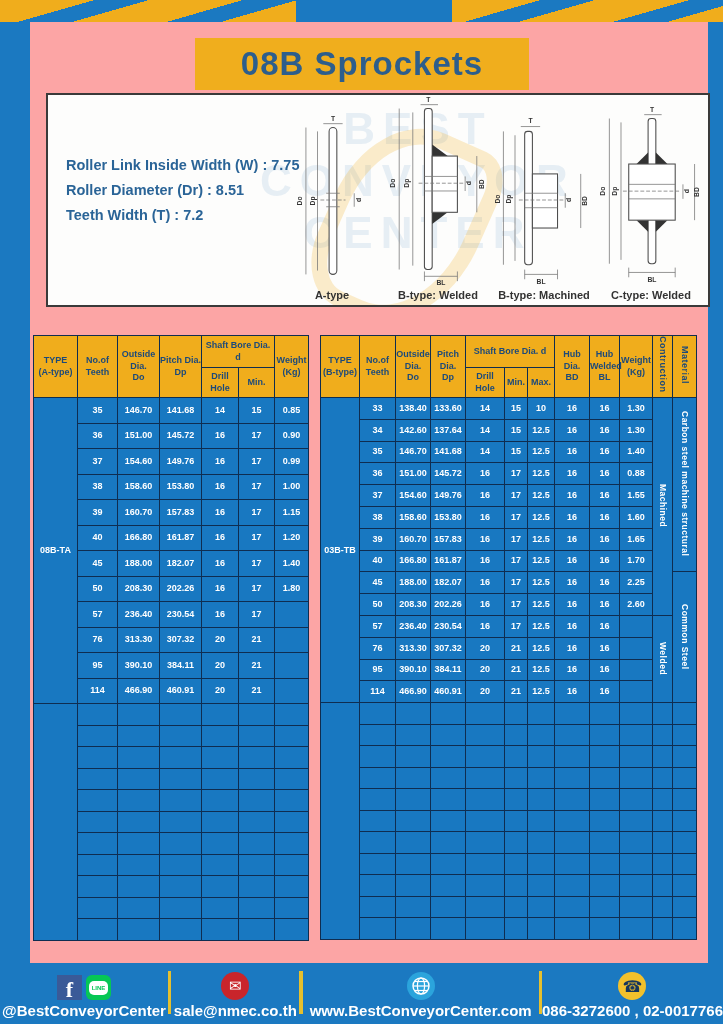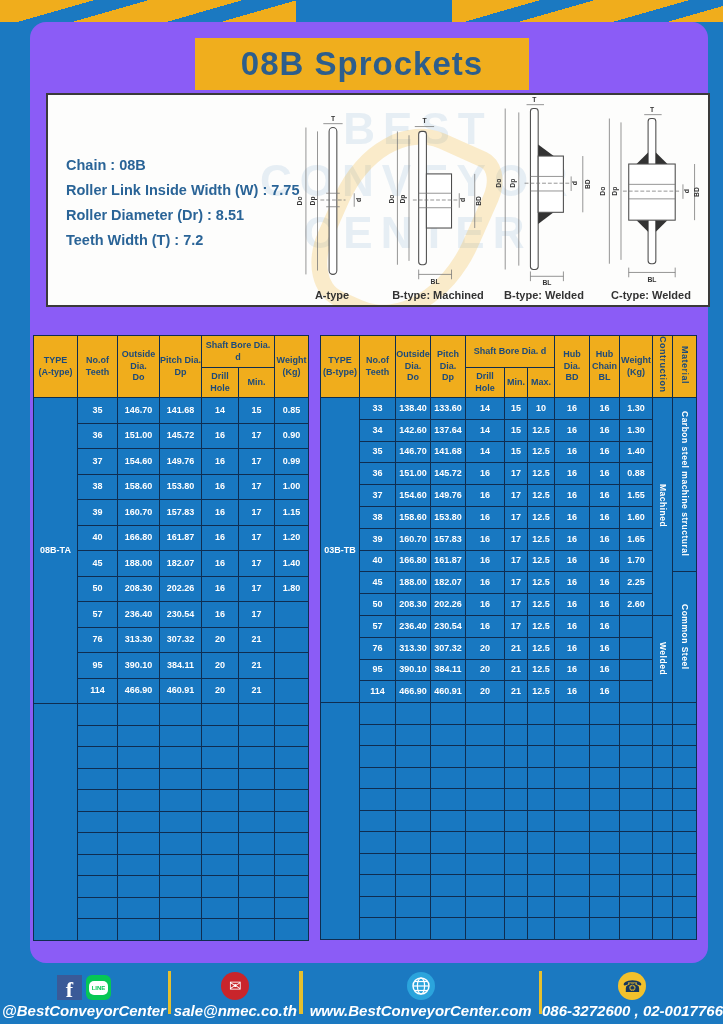--- a/index.html
+++ b/index.html
@@ -2,21 +2,21 @@
 <html><head>
 <meta charset="utf-8">
 <style>
   html,body{margin:0;padding:0;}
   body{width:723px;height:1024px;position:relative;background:#1b79c1;
        font-family:"Liberation Sans",sans-serif;overflow:hidden;}
   
   .stripes{position:absolute;top:0;left:0;width:723px;height:22px;
     background:repeating-linear-gradient(164deg,#f0ad1c 0 26px,#1b79c1 26px 41px);}
   .stripes-cover{position:absolute;top:0;left:296px;width:156px;height:22px;background:#1b79c1;}
-  .panel{position:absolute;left:30px;top:22px;width:678px;height:941px;background:#8b5cf6;border-radius:16px;}
+  .panel{position:absolute;left:30px;top:22px;width:678px;height:941px;background:#fca5a5;}
   .title-banner{position:absolute;left:165px;top:16px;width:334px;height:52px;background:#f0ae1d;
     display:flex;align-items:center;justify-content:center;}
   .title-banner h1{margin:0;font-size:33px;font-weight:bold;color:#2d5e8c;letter-spacing:1px;}
   
   .spec-box{position:absolute;left:4px;top:71px;width:660px;height:210px;border:2px solid #3a3a3a;
     background:#fdfdfc;overflow:hidden;margin-left:12px;}
   .watermark{position:absolute;left:160px;top:8px;width:420px;text-align:center;
     font-size:44px;font-weight:bold;line-height:52px;letter-spacing:8px;
     color:rgba(110,160,205,0.16);white-space:pre-line;pointer-events:none;}
   .watermark-swoosh{position:absolute;left:280px;top:30px;width:120px;height:170px;
@@ -47,21 +47,21 @@
   #table-a tbody tr.empty,#table-b tbody tr.empty{height:21.5px;}
   td.type-cell{font-size:9px;}
   .vert{writing-mode:vertical-rl;text-orientation:mixed;display:inline-block;
         font-size:8.5px;letter-spacing:0.5px;line-height:1;}
   th .vert{font-size:9px;}
   
   .footer{position:absolute;left:0;top:963px;width:723px;height:61px;background:#1b79c1;
     display:flex;align-items:stretch;color:#fff;}
   .fsec{display:flex;flex-direction:column;align-items:center;justify-content:flex-end;
         padding-bottom:5px;gap:2px;}
-  .fsec .flabel{font-size:15px;font-weight:bold;white-space:nowrap;font-style:italic;}
+  .fsec .flabel{font-size:15px;font-weight:bold;white-space:nowrap;}
   .fdiv{width:5px;background:#e5c02e;margin:8px 0 10px 0;}
   .icon-row{display:flex;gap:4px;align-items:center;}
   .fb-icon{width:25px;height:25px;background:#3a5a98;color:#fff;font-size:22px;font-weight:bold;
     display:flex;align-items:flex-end;justify-content:center;line-height:0.9;font-family:"Liberation Serif",serif;}
   .line-icon{width:25px;height:25px;background:#06c755;border-radius:6px;display:flex;
     align-items:center;justify-content:center;}
   .line-bubble{width:19px;height:14px;background:#fff;border-radius:5px;color:#06c755;
     font-size:6px;font-weight:bold;display:flex;align-items:center;justify-content:center;}
   .round-icon{width:28px;height:28px;border-radius:50%;display:flex;align-items:center;justify-content:center;}
   .email-icon{background:#c9252b;color:#fff;font-size:15px;}
@@ -80,21 +80,20 @@
     <h1>08B Sprockets</h1>
   </div>
 
   <div class="spec-box">
     <div class="watermark">BEST
 CONVEYOR
 CENTER</div>
     <div class="watermark-swoosh"></div>
 
     <div class="spec-lines">
-      <div>Chain  :  08B</div>
       <div>Roller Link Inside Width (W)  :  7.75</div>
       <div>Roller Diameter (Dr)  : 8.51</div>
       <div>Teeth Width (T)  :  7.2</div>
     </div>
 
     <div class="figs">
 
       <div class="fig">
         <svg viewBox="0 0 78 178" width="78" height="172">
           <text class="dtext" x="40" y="7">T</text>
@@ -104,45 +103,20 @@
           <line class="dline" x1="33" y1="96" x2="47" y2="96"></line>
           <line class="dline" x1="27" y1="89" x2="53" y2="89" stroke-dasharray="4 2"></line>
           <line class="dline" x1="12" y1="14" x2="12" y2="166"></line>
           <text class="dtext" transform="rotate(-90 8 90)" x="8" y="90">Do</text>
           <line class="dline" x1="24" y1="18" x2="24" y2="162"></line>
           <text class="dtext" transform="rotate(-90 21 90)" x="21" y="90">Dp</text>
           <line class="dline" x1="62" y1="82" x2="62" y2="96"></line>
           <text class="dtext" transform="rotate(-90 69 89)" x="69" y="89">d</text>
         </svg>
         <div class="caption">A-type</div>
-      </div>
-
-      <div class="fig">
-        <svg viewBox="0 0 104 178" width="104" height="172">
-          <text class="dtext" x="38" y="9">T</text>
-          <line class="dline" x1="28" y1="13" x2="48" y2="13"></line>
-          <rect class="pline" x="32" y="18" width="8" height="138" rx="3"></rect>
-          <rect class="pline" x="40" y="62" width="26" height="56"></rect>
-          <line class="dline" x1="32" y1="82" x2="66" y2="82"></line>
-          <line class="dline" x1="32" y1="97" x2="66" y2="97"></line>
-          <line class="dline" x1="26" y1="89" x2="72" y2="89" stroke-dasharray="4 2"></line>
-          <line class="dline" x1="10" y1="18" x2="10" y2="156"></line>
-          <text class="dtext" transform="rotate(-90 6 88)" x="6" y="88">Do</text>
-          <line class="dline" x1="22" y1="22" x2="22" y2="152"></line>
-          <text class="dtext" transform="rotate(-90 18 88)" x="18" y="88">Dp</text>
-          <line class="dline" x1="74" y1="82" x2="74" y2="97"></line>
-          <text class="dtext" transform="rotate(-90 80 89)" x="80" y="89">d</text>
-          <line class="dline" x1="90" y1="62" x2="90" y2="118"></line>
-          <text class="dtext" transform="rotate(-90 97 90)" x="97" y="90">BD</text>
-          <line class="dline" x1="32" y1="166" x2="66" y2="166"></line>
-          <line class="dline" x1="32" y1="161" x2="32" y2="171"></line>
-          <line class="dline" x1="66" y1="161" x2="66" y2="171"></line>
-          <text class="dtext" x="49" y="176">BL</text>
-        </svg>
-        <div class="caption">B-type: Machined</div>
       </div>
 
       <div class="fig">
         <svg viewBox="0 0 104 198" width="104" height="192">
           <text class="dtext" x="42" y="8">T</text>
           <line class="dline" x1="34" y1="11" x2="52" y2="11"></line>
           <rect class="pline" x="38" y="15" width="8" height="166" rx="3"></rect>
           <polygon class="weld" points="46,64 46,52 62,64"></polygon>
           <polygon class="weld" points="46,122 46,134 62,122"></polygon>
           <rect class="pline" x="46" y="64" width="26" height="58"></rect>
@@ -156,20 +130,45 @@
           <line class="dline" x1="80" y1="85" x2="80" y2="100"></line>
           <text class="dtext" transform="rotate(-90 86 92)" x="86" y="92">d</text>
           <line class="dline" x1="92" y1="64" x2="92" y2="122"></line>
           <text class="dtext" transform="rotate(-90 99 93)" x="99" y="93">BD</text>
           <line class="dline" x1="38" y1="188" x2="72" y2="188"></line>
           <line class="dline" x1="38" y1="183" x2="38" y2="193"></line>
           <line class="dline" x1="72" y1="183" x2="72" y2="193"></line>
           <text class="dtext" x="55" y="197">BL</text>
         </svg>
         <div class="caption">B-type: Welded</div>
+      </div>
+
+      <div class="fig">
+        <svg viewBox="0 0 104 178" width="104" height="172">
+          <text class="dtext" x="38" y="9">T</text>
+          <line class="dline" x1="28" y1="13" x2="48" y2="13"></line>
+          <rect class="pline" x="32" y="18" width="8" height="138" rx="3"></rect>
+          <rect class="pline" x="40" y="62" width="26" height="56"></rect>
+          <line class="dline" x1="32" y1="82" x2="66" y2="82"></line>
+          <line class="dline" x1="32" y1="97" x2="66" y2="97"></line>
+          <line class="dline" x1="26" y1="89" x2="72" y2="89" stroke-dasharray="4 2"></line>
+          <line class="dline" x1="10" y1="18" x2="10" y2="156"></line>
+          <text class="dtext" transform="rotate(-90 6 88)" x="6" y="88">Do</text>
+          <line class="dline" x1="22" y1="22" x2="22" y2="152"></line>
+          <text class="dtext" transform="rotate(-90 18 88)" x="18" y="88">Dp</text>
+          <line class="dline" x1="74" y1="82" x2="74" y2="97"></line>
+          <text class="dtext" transform="rotate(-90 80 89)" x="80" y="89">d</text>
+          <line class="dline" x1="90" y1="62" x2="90" y2="118"></line>
+          <text class="dtext" transform="rotate(-90 97 90)" x="97" y="90">BD</text>
+          <line class="dline" x1="32" y1="166" x2="66" y2="166"></line>
+          <line class="dline" x1="32" y1="161" x2="32" y2="171"></line>
+          <line class="dline" x1="66" y1="161" x2="66" y2="171"></line>
+          <text class="dtext" x="49" y="176">BL</text>
+        </svg>
+        <div class="caption">B-type: Machined</div>
       </div>
 
       <div class="fig">
         <svg viewBox="0 0 106 188" width="106" height="182">
           <text class="dtext" x="54" y="8">T</text>
           <line class="dline" x1="46" y1="11" x2="64" y2="11"></line>
           <rect class="pline" x="50" y="15" width="8" height="150" rx="3"></rect>
           <polygon class="weld" points="50,62 50,50 38,62"></polygon>
           <polygon class="weld" points="58,62 58,50 70,62"></polygon>
           <polygon class="weld" points="50,120 50,132 38,120"></polygon>
@@ -439,21 +438,21 @@
 Teeth</th>
         <th rowspan="2">Outside
 Dia.
 Do</th>
         <th rowspan="2">Pitch Dia.
 Dp</th>
         <th colspan="3">Shaft Bore Dia. d</th>
         <th rowspan="2">Hub Dia.
 BD</th>
         <th rowspan="2">Hub
-Chain
+Welded
 BL</th>
         <th rowspan="2">Weight
 (Kg)</th>
         <th rowspan="2"><span class="vert">Contruction</span></th>
         <th rowspan="2"><span class="vert">Material</span></th>
       </tr>
       <tr>
         <th>Drill Hole</th>
         <th>Min.</th>
         <th>Max.</th>

